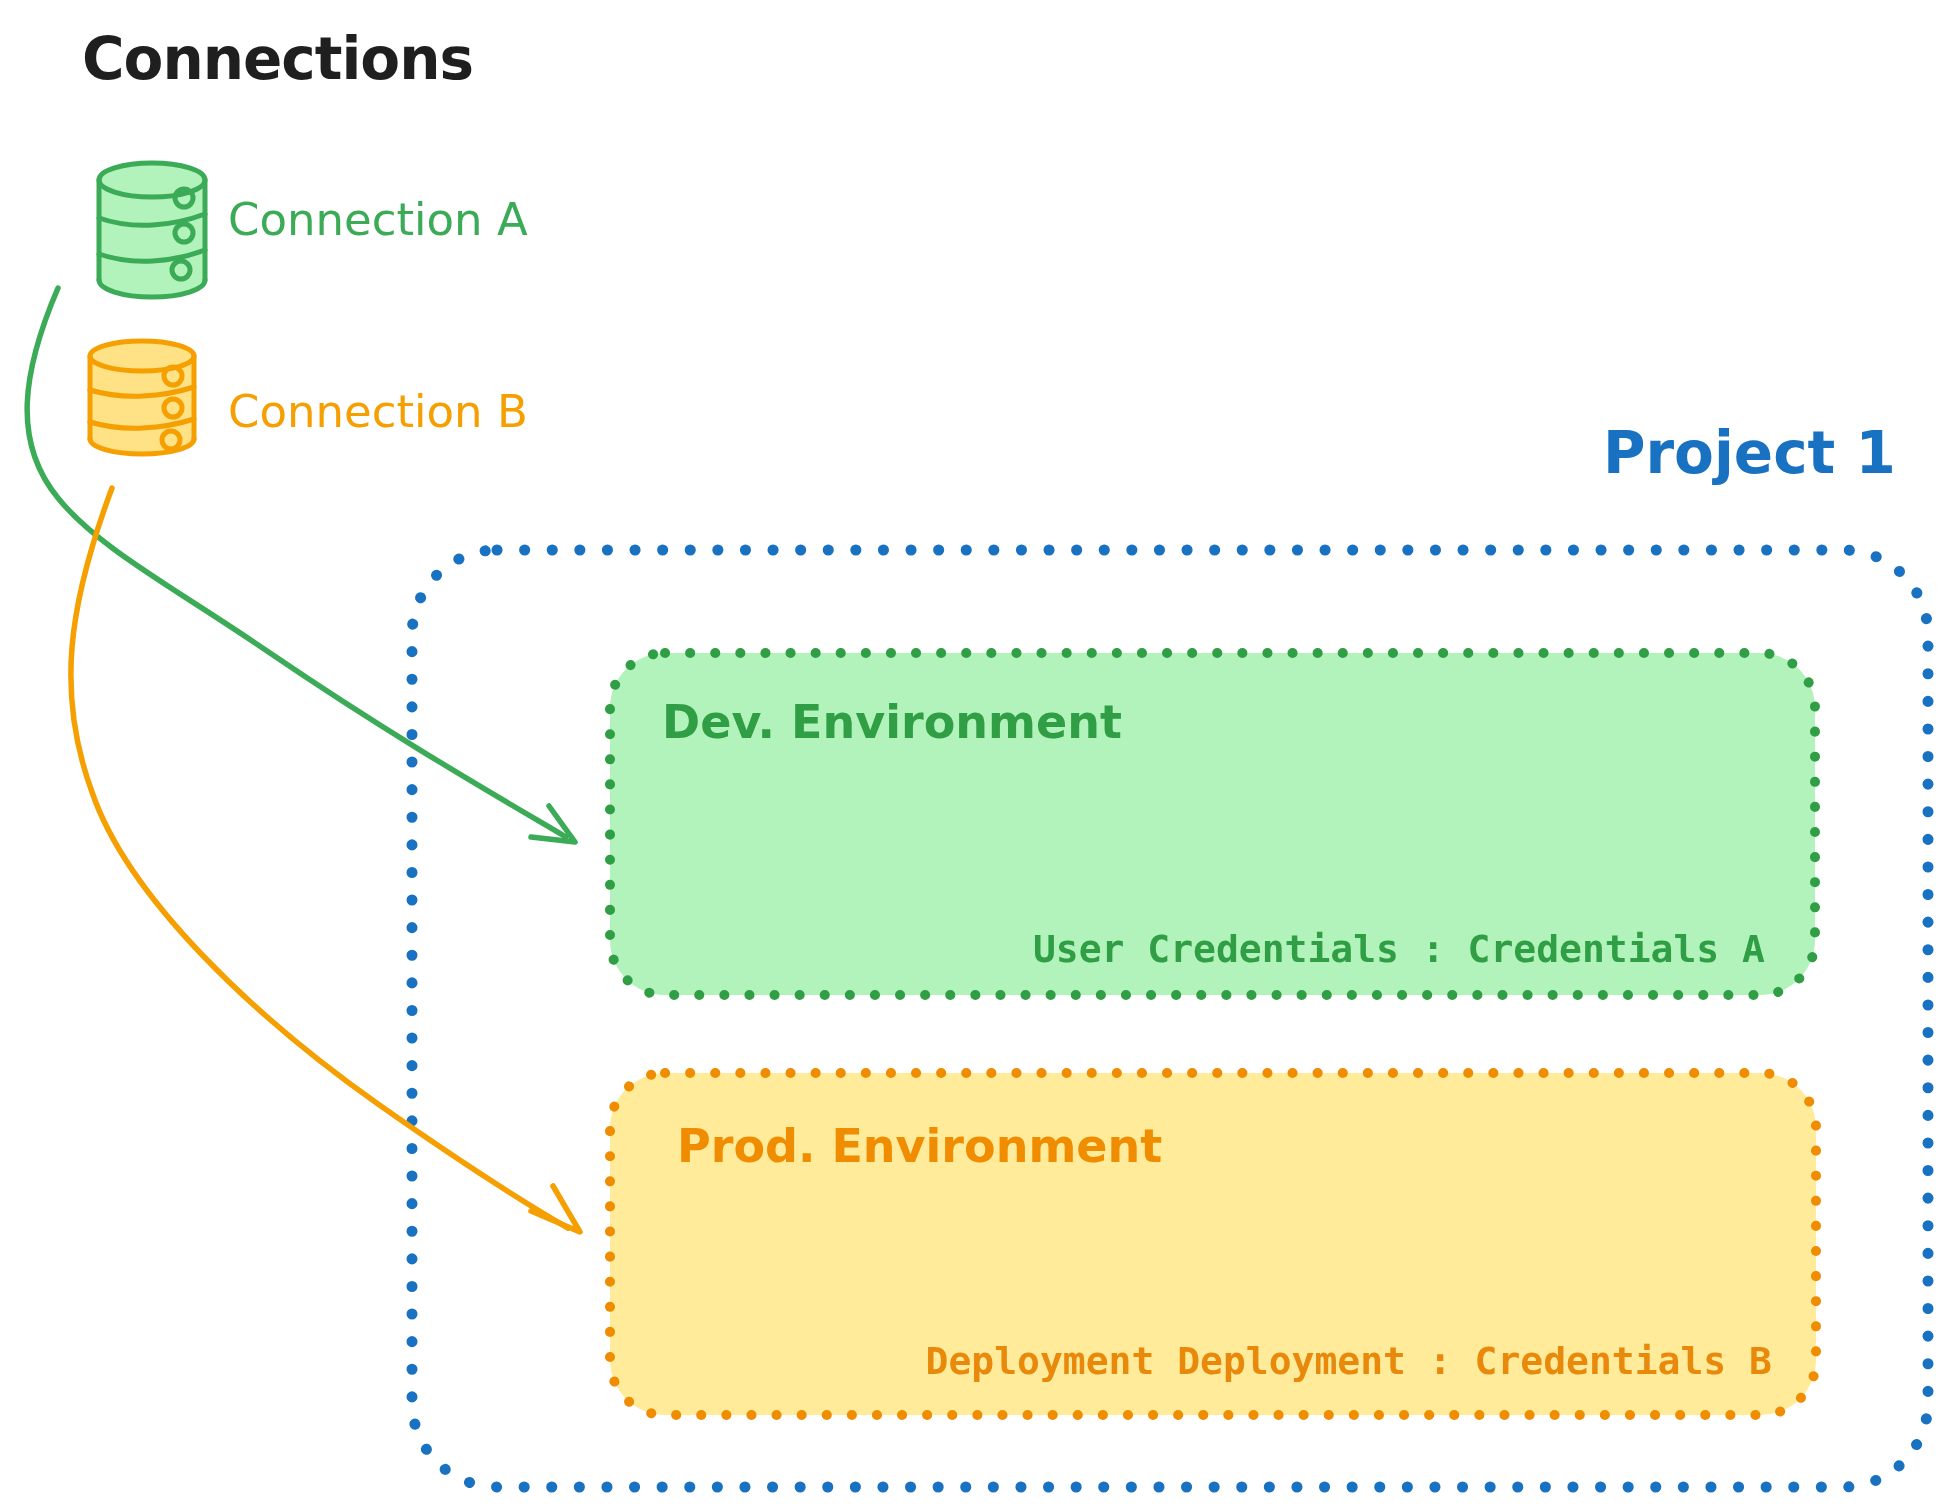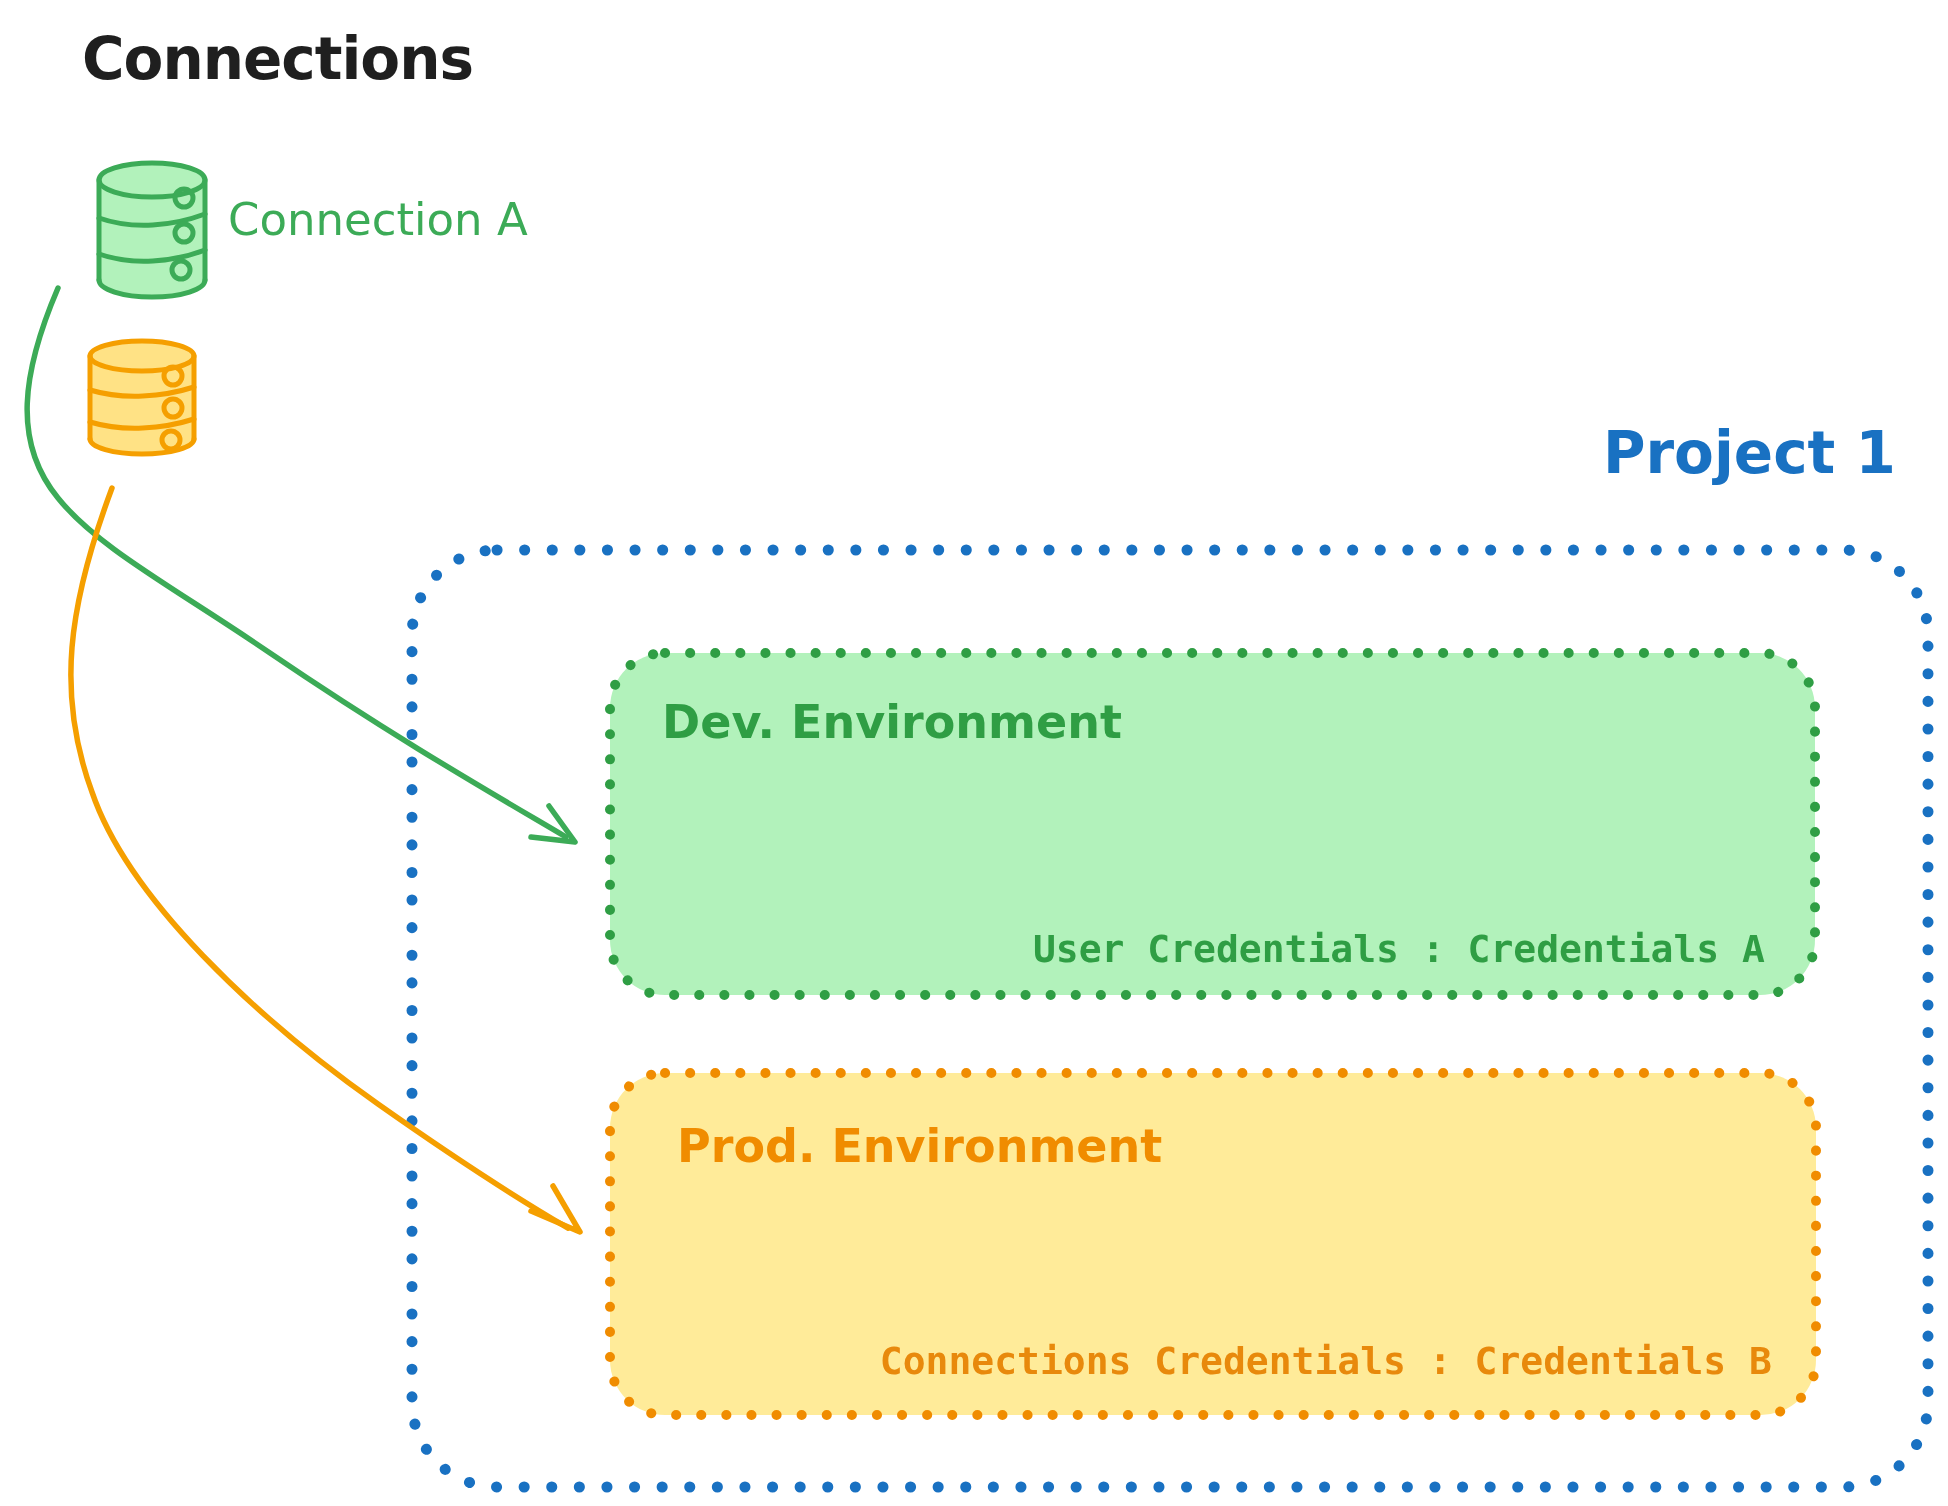--- a/index.html
+++ b/index.html
@@ -96,24 +96,25 @@
       <circle cx="88" cy="36" r="9"></circle>
       <circle cx="88" cy="68" r="9"></circle>
       <circle cx="86" cy="100" r="9"></circle>
     </g>
   </svg>
 
   <div class="txt diagram-title">Connections</div>
 
   <div class="txt conn-label conn-a">Connection A</div>
 
+  <div class="txt conn-label conn-b">Connection B</div>
 
   <div class="txt project-title">Project 1</div>
 
   <div class="txt env-title env-dev">Dev. Environment</div>
 
   <div class="txt env-title env-prod">Prod. Environment</div>
 
   <div class="txt cred cred-dev">User Credentials : Credentials A</div>
 
-  <div class="txt cred cred-prod">Connections Credentials : Credentials B</div>
+  <div class="txt cred cred-prod">Deployment Deployment : Credentials B</div>
 
 </div>
 
 </body></html>

